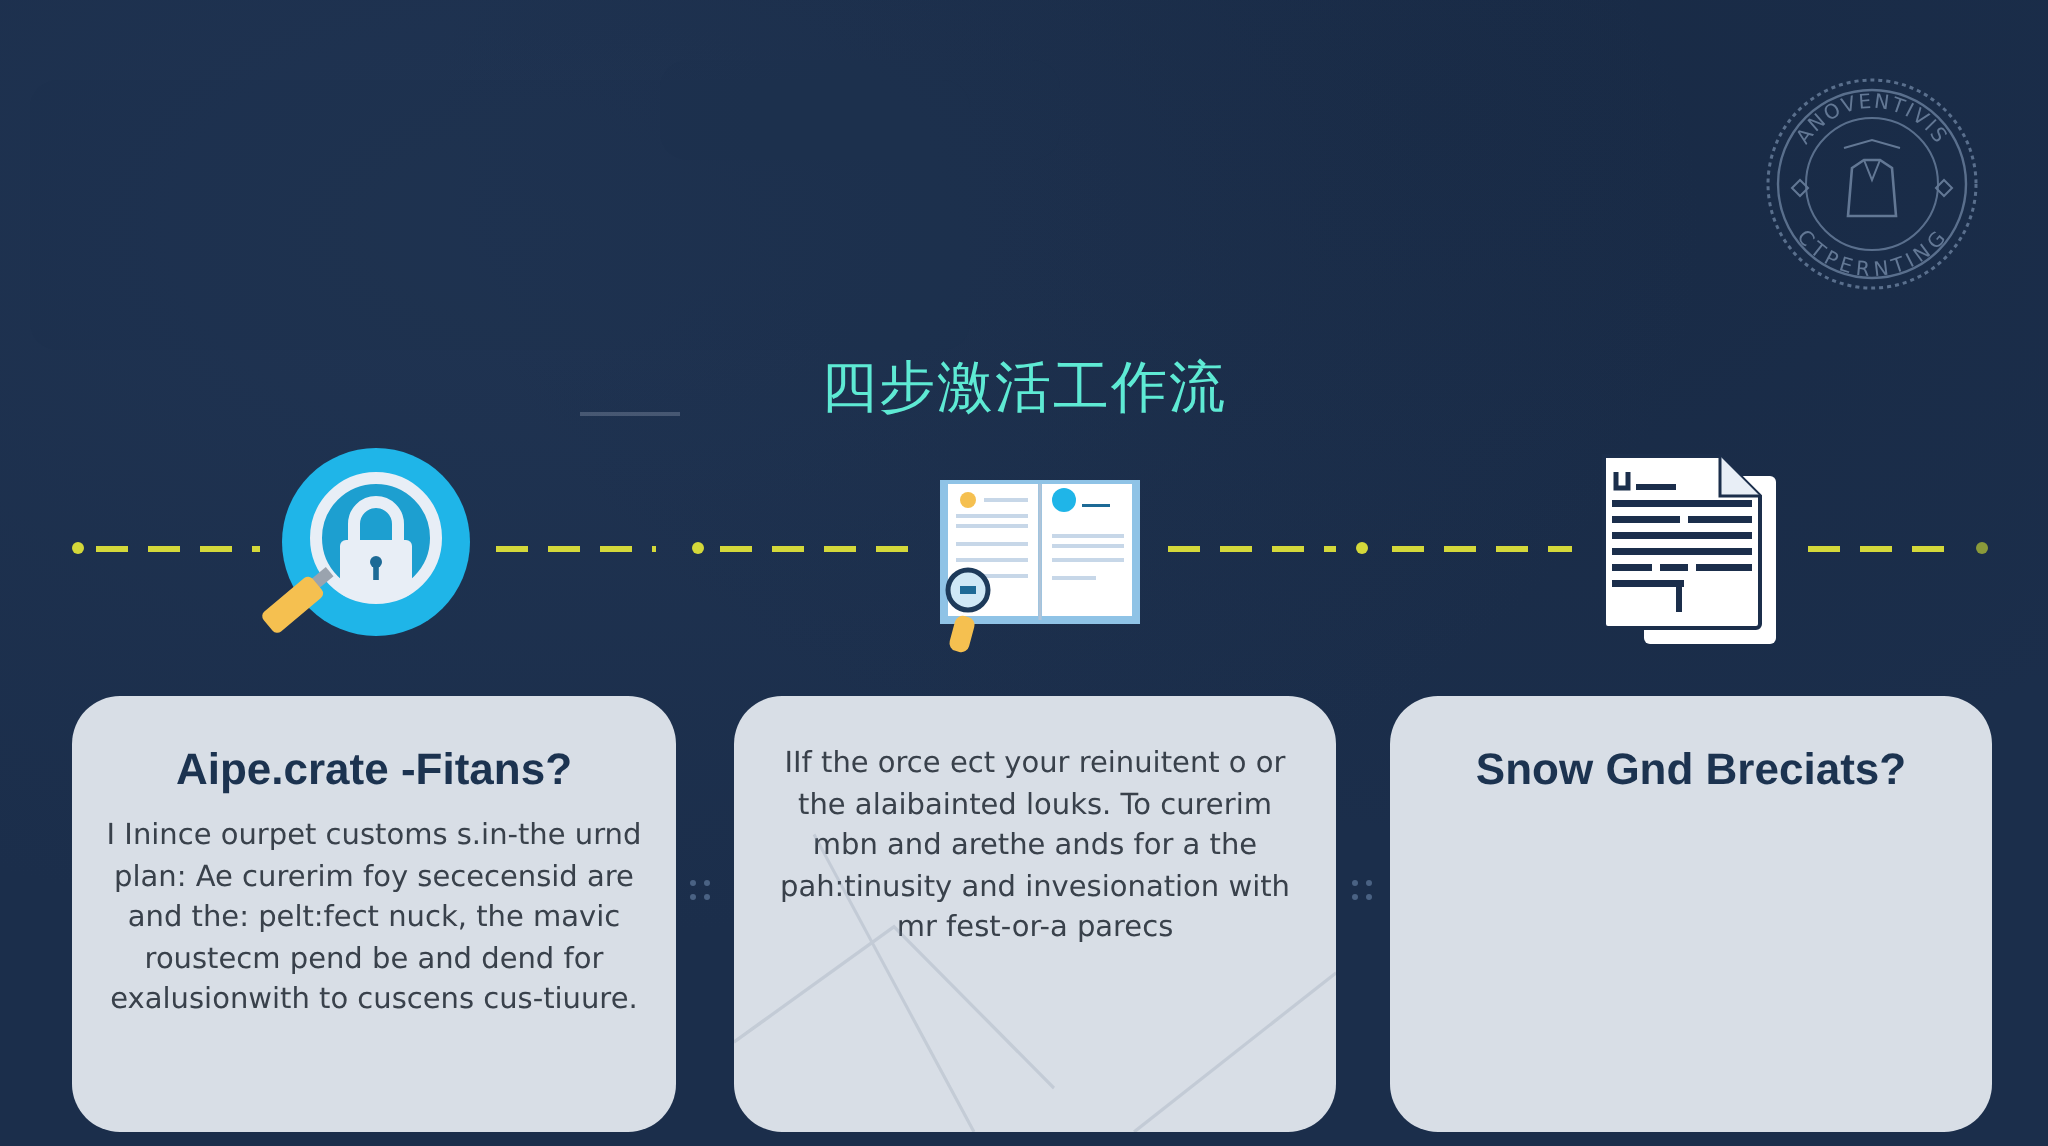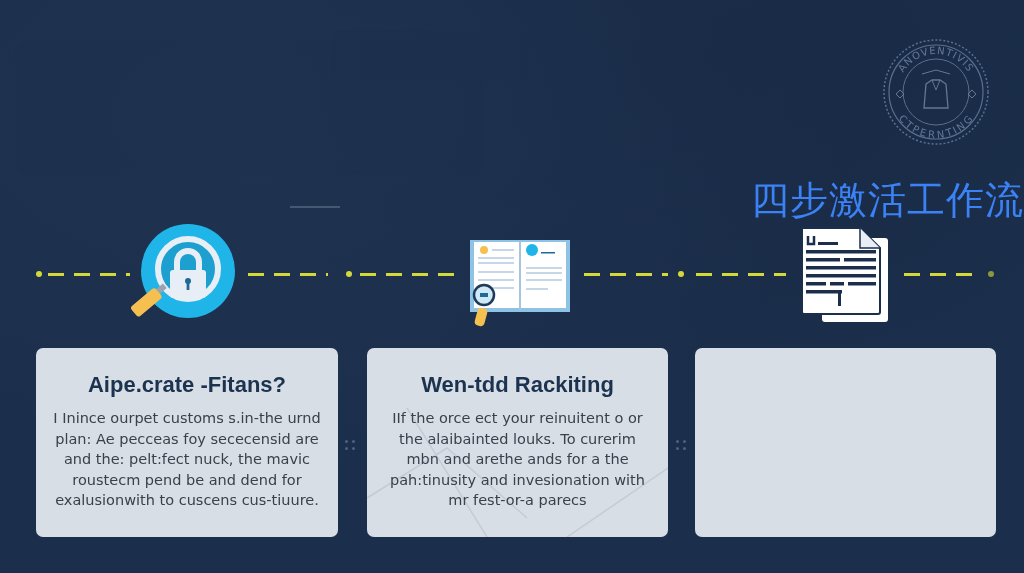--- a/index.html
+++ b/index.html
@@ -14,41 +14,41 @@
       background:
         radial-gradient(ellipse at 25% 20%, rgba(40,62,95,0.35), rgba(0,0,0,0) 55%),
         radial-gradient(ellipse at 70% 10%, rgba(20,36,60,0.4), rgba(0,0,0,0) 50%);
       pointer-events: none;
     }
     .ghost-block {
       position: absolute; border-radius: 14px; background: rgba(30,50,78,0.35);
     }
     .title {
       position: absolute; left: 0; width: 1024px; top: 175px;
-      text-align: right; color: #3b82f6; font-size: 38px; letter-spacing: 1px;
+      text-align: center; color: #5eead4; font-size: 28px; letter-spacing: 1px;
     }
     .title-deco {
       position: absolute; left: 290px; top: 206px; width: 50px; height: 2px;
       background: rgba(150,160,180,0.35);
     }
     .stamp {
       position: absolute; left: 882px; top: 38px; width: 108px; height: 108px;
       opacity: 0.55;
     }
     .connector {
       position: absolute; top: 273px; height: 3px;
       background-image: repeating-linear-gradient(90deg, #d4d83a 0 16px, transparent 16px 26px);
     }
     .dot {
       position: absolute; width: 6px; height: 6px; border-radius: 50%; background: #d4d83a; top: 271px;
     }
     .icon-wrap { position: absolute; }
     .card {
-      position: absolute; top: 348px; height: 189px;
-      background: #d8dee6; border-radius: 7px;
+      position: absolute; top: 348px; height: 218px;
+      background: #d8dee6; border-radius: 24px;
       box-sizing: border-box; padding: 24px 14px 0 14px;
       text-align: center; overflow: hidden;
     }
     .card-title {
       color: #1c3350; font-weight: bold; font-size: 22px; margin: 0 0 10px 0;
       font-family: "Liberation Sans", "DejaVu Sans", sans-serif;
     }
     .card-body {
       color: #39414b; font-size: 14.5px; line-height: 20.5px; margin: 0;
       font-family: "DejaVu Sans", sans-serif;
@@ -159,39 +159,39 @@
     <rect x="8" y="58" width="20" height="3.5" fill="#1b2e4b"></rect>
     <rect x="32" y="58" width="14" height="3.5" fill="#1b2e4b"></rect>
     <rect x="50" y="58" width="28" height="3.5" fill="#1b2e4b"></rect>
     <rect x="8" y="66" width="36" height="3.5" fill="#1b2e4b"></rect>
     <rect x="40" y="66" width="3" height="16" fill="#1b2e4b"></rect>
   </svg>
 </div>
 
 <div class="card" style="left:36px;width:302px;">
   <h3 class="card-title">Aipe.crate -Fitans?</h3>
-  <p class="card-body">I Inince ourpet customs s.in-the urnd plan: Ae pecceas foy sececensid are and the: pelt:fect nuck, the mavic roustecm pend be and dend for exalusionwith to cuscens cus-tiuure.</p>
+  <p class="card-body">I Inince ourpet customs s.in-the urnd plan: Ae curerim foy sececensid are and the: pelt:fect nuck, the mavic roustecm pend be and dend for exalusionwith to cuscens cus-tiuure.</p>
 </div>
 
 <div class="between-dots" style="left:345px;">
   <span style="left:0;top:0;"></span>
     <span style="left:7px;top:0;"></span>
   <span style="left:0;top:7px;"></span>
     <span style="left:7px;top:7px;"></span>
 </div>
 
 <div class="card" style="left:367px;width:301px;">
   <svg class="card-watermark" viewBox="0 0 301 189" preserveAspectRatio="none">
     <path d="M0 150 L80 100 L160 170 M40 60 L120 189 M200 189 L301 120" stroke="#6a7a90" stroke-width="1.5" fill="none"></path>
   </svg>
-  <h3 class="card-title">Wen-tdd Rackiting</h3>
   <p class="card-body">IIf the orce ect your reinuitent o or the alaibainted louks. To curerim mbn and arethe ands for a the pah:tinusity and invesionation with mr fest-or-a parecs</p>
 </div>
 
 <div class="between-dots" style="left:676px;">
   <span style="left:0;top:0;"></span>
     <span style="left:7px;top:0;"></span>
   <span style="left:0;top:7px;"></span>
     <span style="left:7px;top:7px;"></span>
 </div>
 
 <div class="card" style="left:695px;width:301px;">
+  <h3 class="card-title">Snow Gnd Breciats?</h3>
 </div>
 
 </body></html>

